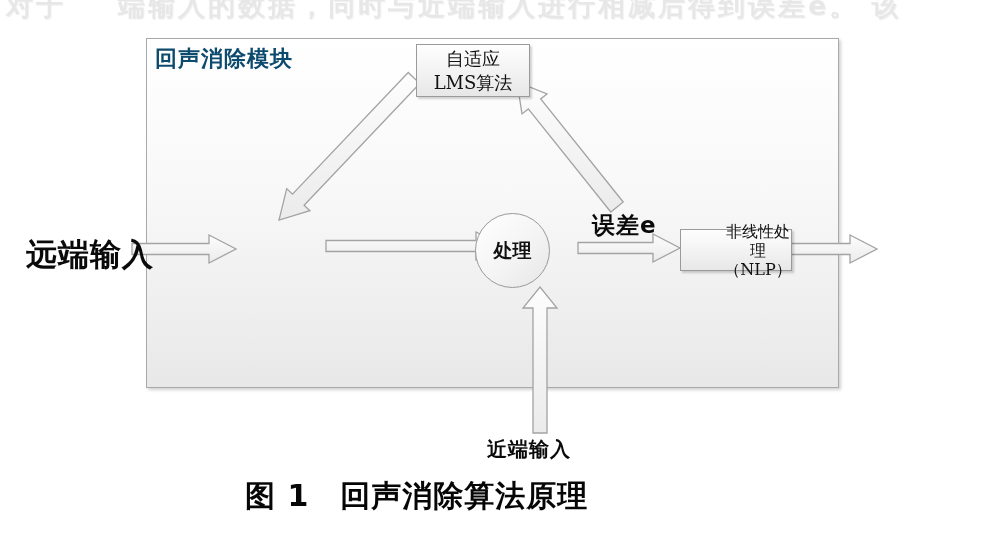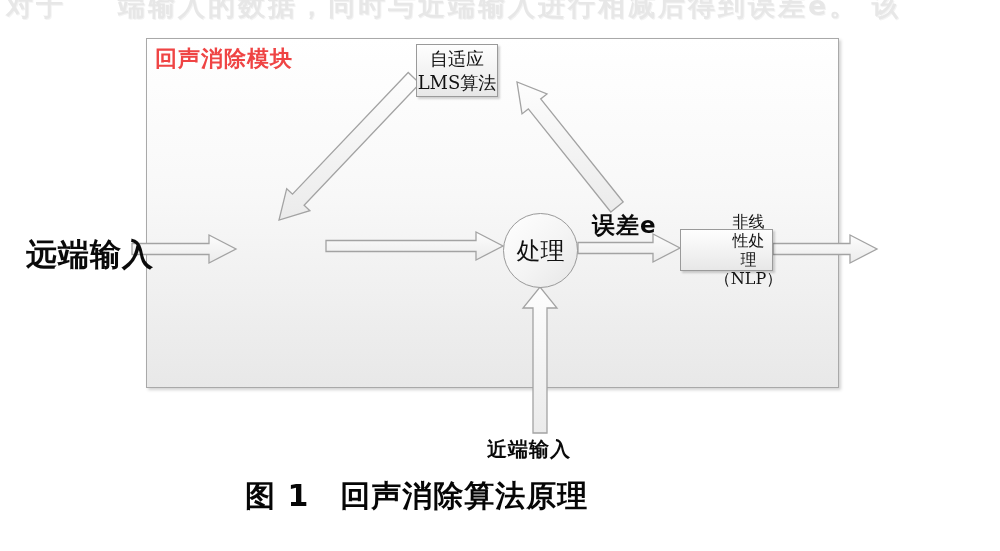--- a/index.html
+++ b/index.html
@@ -24,42 +24,43 @@
   
   .module-box {
     position: absolute; left: 146px; top: 38px; width: 693px; height: 350px;
     background: linear-gradient(180deg, #ffffff 0%, #f8f8f8 45%, #e8e8e8 100%);
     border: 1px solid #a9a9a9;
     box-shadow: 2px 2px 3px rgba(0,0,0,0.18);
     box-sizing: border-box;
   }
   .module-title {
     position: absolute; left: 155px; top: 44px;
-    font-size: 22px; font-weight: bold; color: #ef4444; letter-spacing: 1px;
+    font-size: 22px; font-weight: bold; color: #0c4a6e; letter-spacing: 1px;
   }
 
   
   .node {
     position: absolute; box-sizing: border-box;
     background: linear-gradient(180deg, #fefefe 0%, #f2f2f2 55%, #e7e7e7 100%);
     border: 1px solid #9a9a9a;
     box-shadow: 1.5px 2px 2px rgba(0,0,0,0.18);
     display: flex; flex-direction: column; align-items: center; justify-content: center;
     font-family: "DejaVu Serif", serif; color: #111;
     text-align: center;
   }
-  .node-lms    { left: 416px; top: 44px;  width: 82px; height: 53px; font-size: 18px; line-height: 24px; }
+  .node-lms    { left: 416px; top: 44px;  width: 114px; height: 53px; font-size: 18px; line-height: 24px; }
   .node-filter { left: 235px; top: 229px; width: 91px; height: 41px; font-size: 16px; line-height: 19px; }
-  .node-nlp    { left: 680px; top: 229px; width: 93px; height: 42px; font-size: 16px; line-height: 19px; padding-left: 44px; }
+  .node-nlp    { left: 680px; top: 229px; width: 112px; height: 42px; font-size: 16px; line-height: 19px; padding-left: 44px; }
   .node-circle {
-    left: 503px; top: 213px; width: 75px; height: 75px;
+    left: 475px; top: 213px; width: 75px; height: 75px;
     border-radius: 50%;
     background: linear-gradient(135deg, #ffffff 0%, #f4f4f4 55%, #e6e6e6 100%);
     box-shadow: none;
-    font-size: 24px;
+    font-size: 19px;
+    font-weight: bold;
   }
 
   
   .flow-label {
     position: absolute; font-weight: bold; color: #0a0a0a;
     font-size: 31px; letter-spacing: 1px; white-space: nowrap;
   }
   .lbl-far-end  { left: 26px;  top: 234px; }
   .lbl-to-peer  { left: 879px; top: 235px; }
   .lbl-error    { left: 592px; top: 210px; font-size: 23px; }

